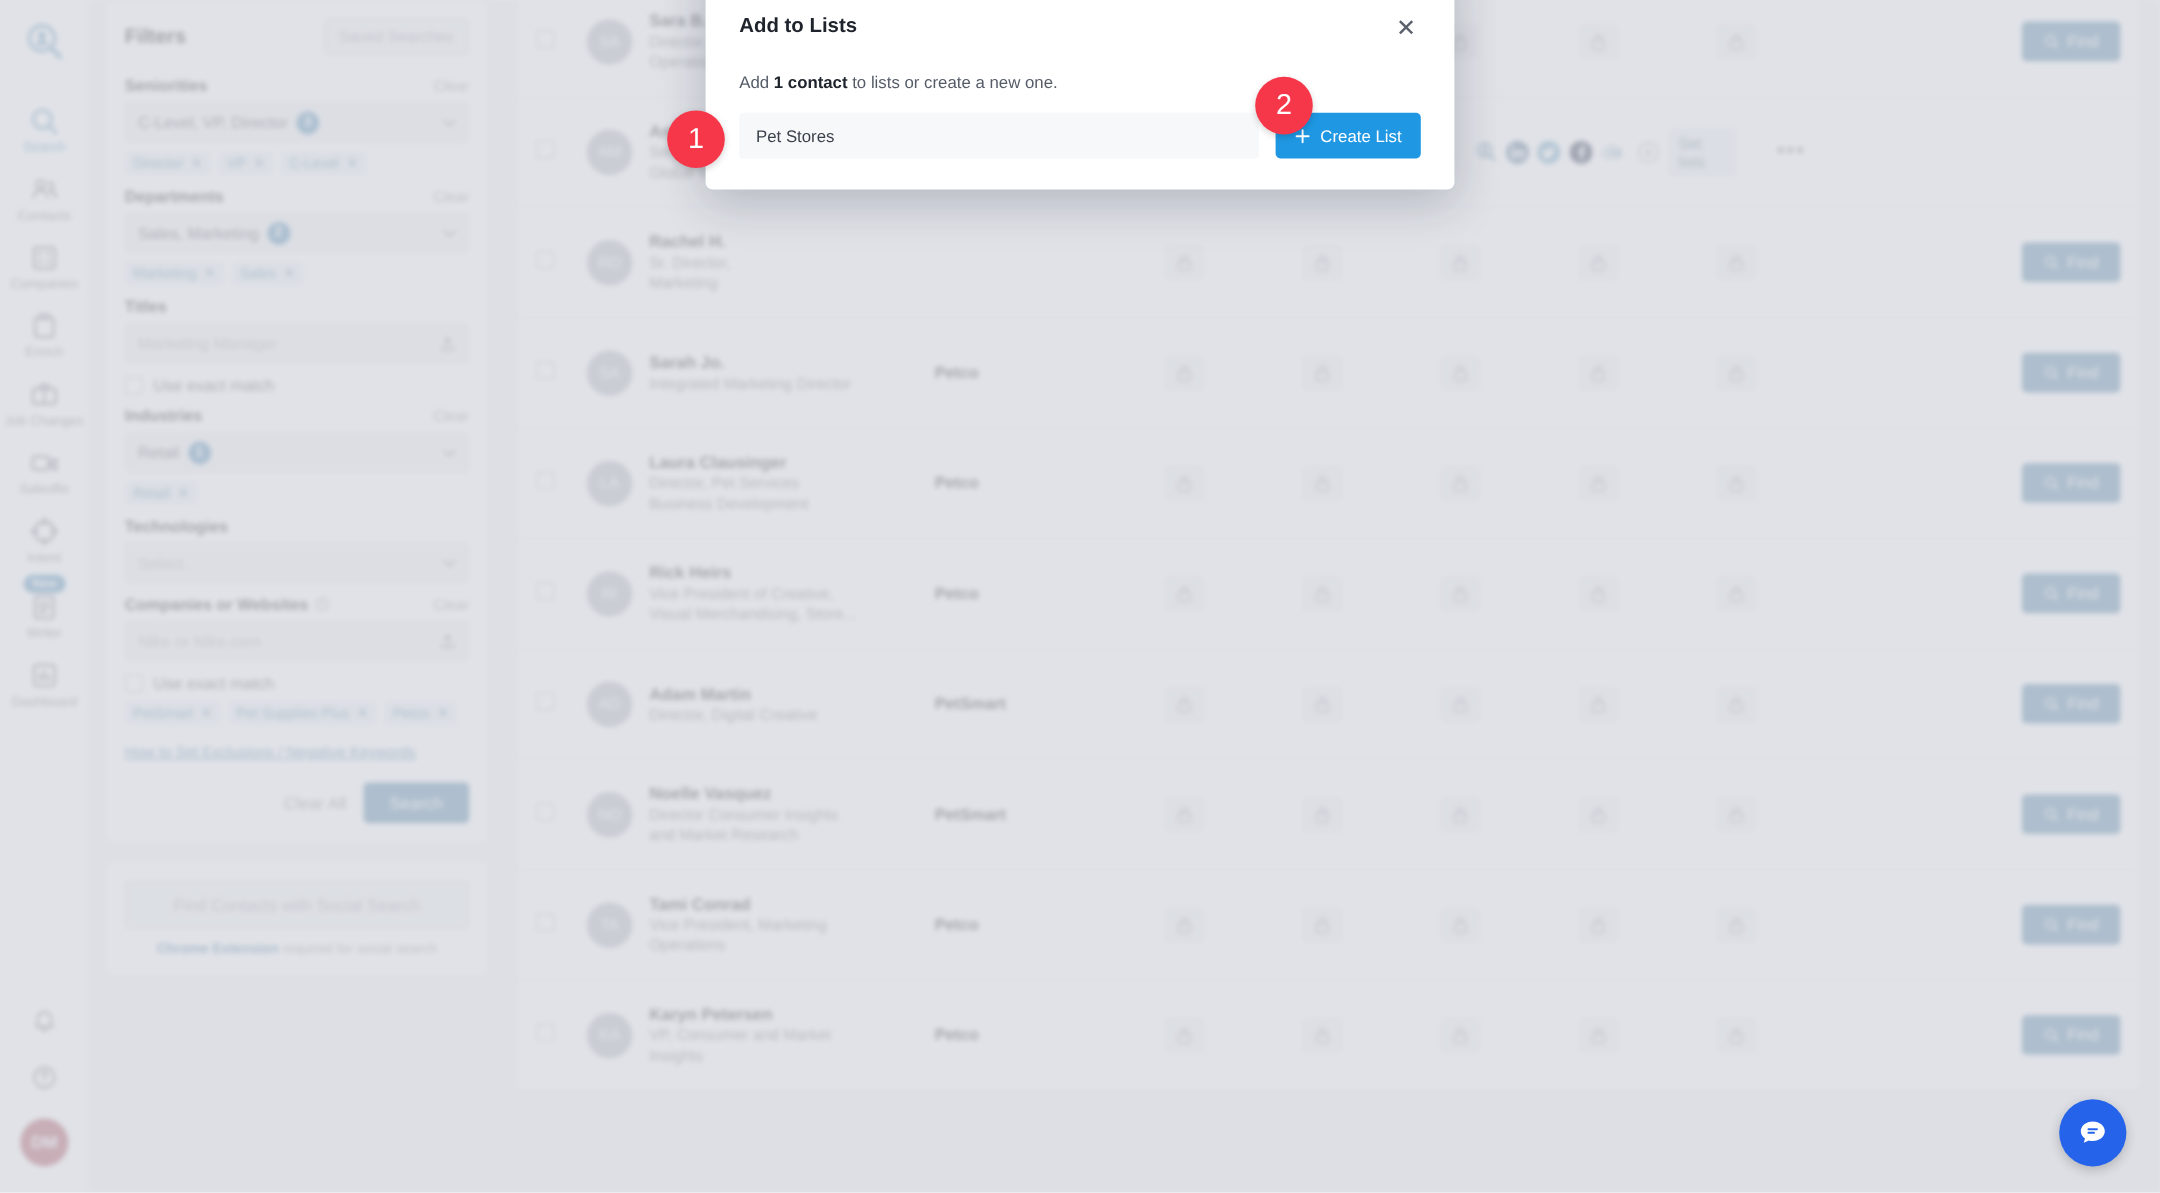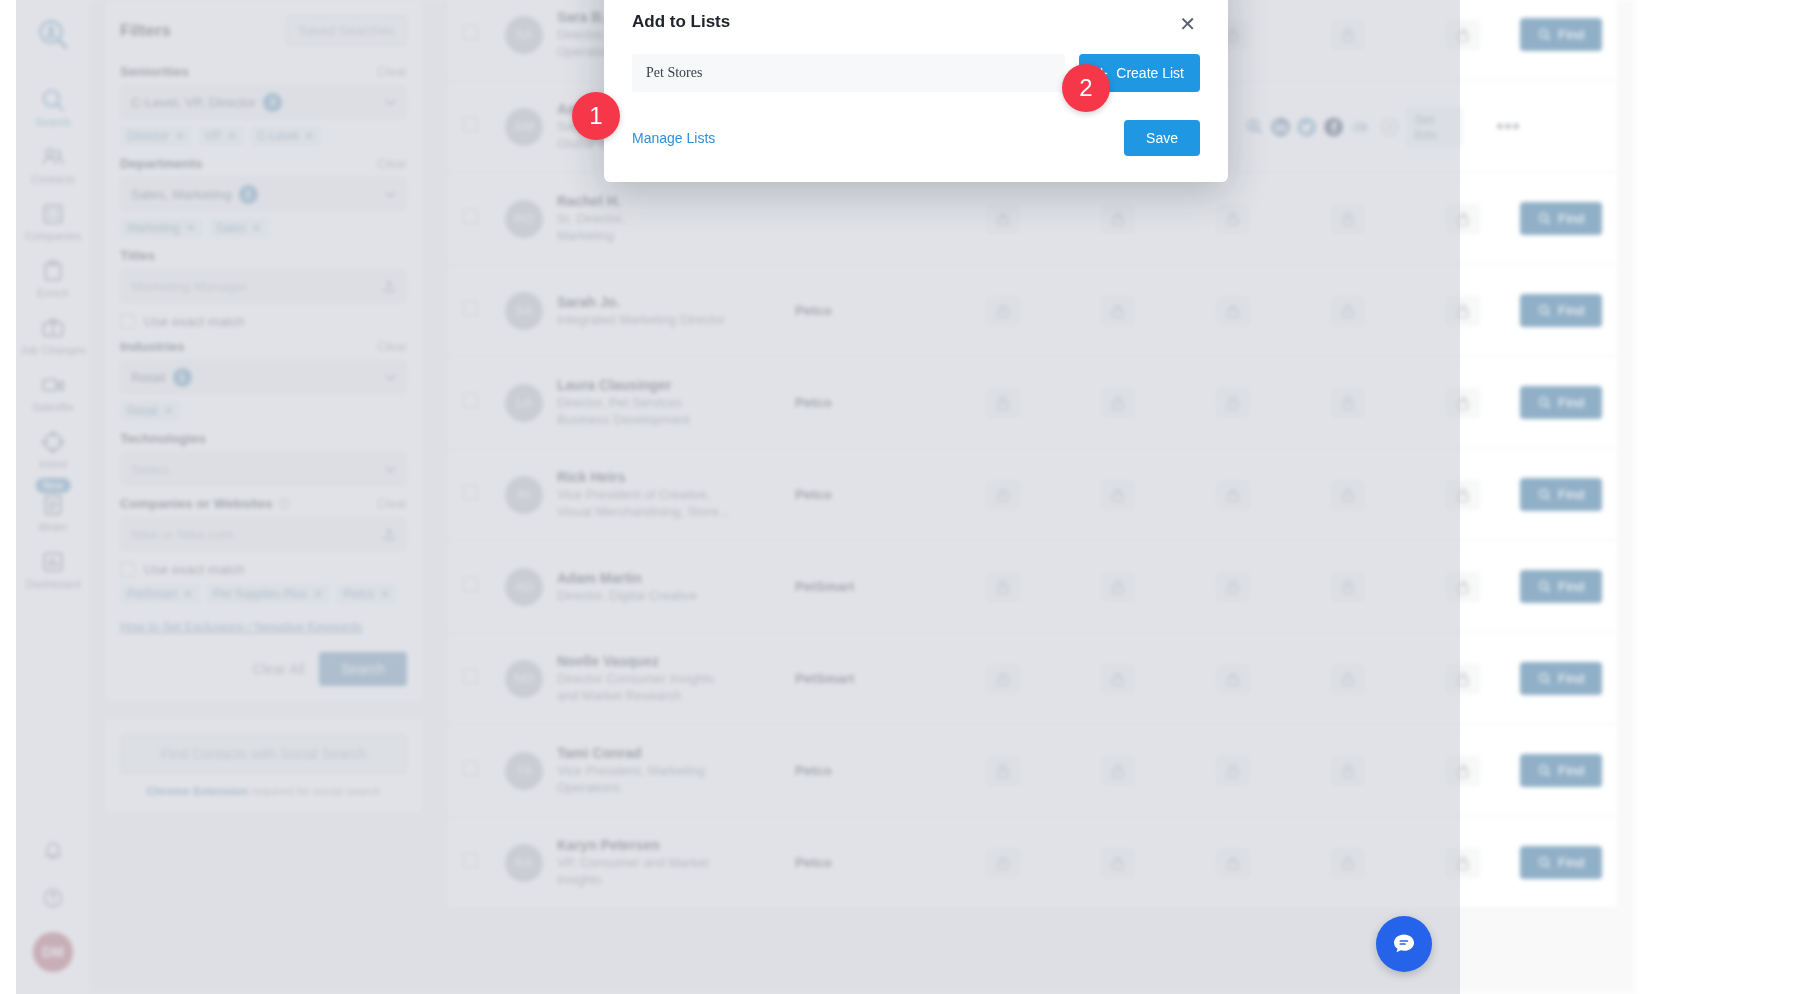--- a/index.html
+++ b/index.html
@@ -3,21 +3,21 @@
 <meta charset="utf-8">
 <title>Add to Lists</title>
 <style>
   * { box-sizing: border-box; margin: 0; padding: 0; }
   html, body {
     width: 1800px; height: 994px;
     font-family: "Liberation Sans", sans-serif;
     background: #ffffff;
     overflow: hidden;
   }
-  #app { position: relative; width: 1444px; height: 994px; margin-left: 16px; }
+  #app { position: relative; width: 1800px; height: 994px; }
 
   
   .backdrop {
     position: absolute; inset: 0;
     display: flex;
     filter: blur(2.2px) saturate(0.55) opacity(0.62);
     -webkit-filter: blur(2.2px) saturate(0.55) opacity(0.62);
   }
   .scrim {
     position: absolute; inset: 0;
@@ -224,21 +224,21 @@
   .modal-close {
     background: none; border: 0; font-size: 20px; color: #5a616d; cursor: pointer;
     line-height: 1; padding: 2px 4px; font-family: "Liberation Sans", sans-serif;
   }
   .modal-sub { font-size: 14px; color: #555c68; margin-top: 24px; }
   .modal-sub b { color: #1e232c; font-weight: 700; }
   .newlist-row { display: flex; align-items: center; gap: 14px; margin-top: 18px; }
   .newlist-input {
     flex: 1 1 auto; background: #f7f8fa; border: 0; border-radius: 3px;
     height: 38px; padding: 0 14px; font-size: 14px; color: #3b414c;
-    outline: none; font-family: Liberation Serif, serif;
+    outline: none; font-family: Liberation Sans, sans-serif;
   }
   .newlist-input::placeholder { color: #a3a9b4; }
   .btn-create {
     background: #1f97e2; color: #fff; border: 0; border-radius: 4px;
     font-size: 14px; padding: 11px 16px; cursor: pointer; white-space: nowrap;
     display: inline-flex; align-items: center; gap: 8px;
     font-family: "Liberation Sans", sans-serif;
   }
   .default-row { display: flex; align-items: center; gap: 11px; margin-top: 16px; }
   .default-row span { font-size: 14px; color: #4a5160; }
@@ -1181,37 +1181,36 @@
   </div>
 
   <div class="scrim"></div>
 
   <div class="modal">
     <div class="modal-head">
       <div class="modal-title">Add to Lists</div>
       <button class="modal-close">✕</button>
     </div>
 
+    <div class="modal-sub">
+      <span>Add </span><b>1 contact</b><span> to lists or create a new one.</span>
+    </div>
 
     <div class="newlist-row">
       <input class="newlist-input" type="text" placeholder="Enter list name" value="Pet Stores" style="">
       <button class="btn-create">
         <svg width="13" height="13" viewBox="0 0 14 14" fill="none">
             <path d="M7 1.6v10.8M1.6 7h10.8" stroke="#fff" stroke-width="1.7" stroke-linecap="round"></path>
           </svg>
         <span>Create List</span>
       </button>
     </div>
 
 
 
-    <div class="modal-foot">
-      <a class="manage-lists">Manage Lists</a>
-      <button class="btn-save">Save</button>
-    </div>
   </div>
 
   <div class="step" id="step1">1</div>
   <div class="step" id="step2">2</div>
 
   <div class="chat-fab">
     <svg width="28" height="28" viewBox="0 0 28 28" fill="none">
       <path d="M14 4.6c5.6 0 10 3.6 10 8.1s-4.4 8.1-10 8.1c-1.1 0-2.2-.15-3.2-.43l-4.3 2 1-3.6C5.3 17.3 4 15.2 4 12.7c0-4.5 4.4-8.1 10-8.1z" fill="#fff"></path>
       <path d="M10.4 11h7M10.4 14h4.6" stroke="#2563eb" stroke-width="1.7" stroke-linecap="round"></path>
     </svg>

